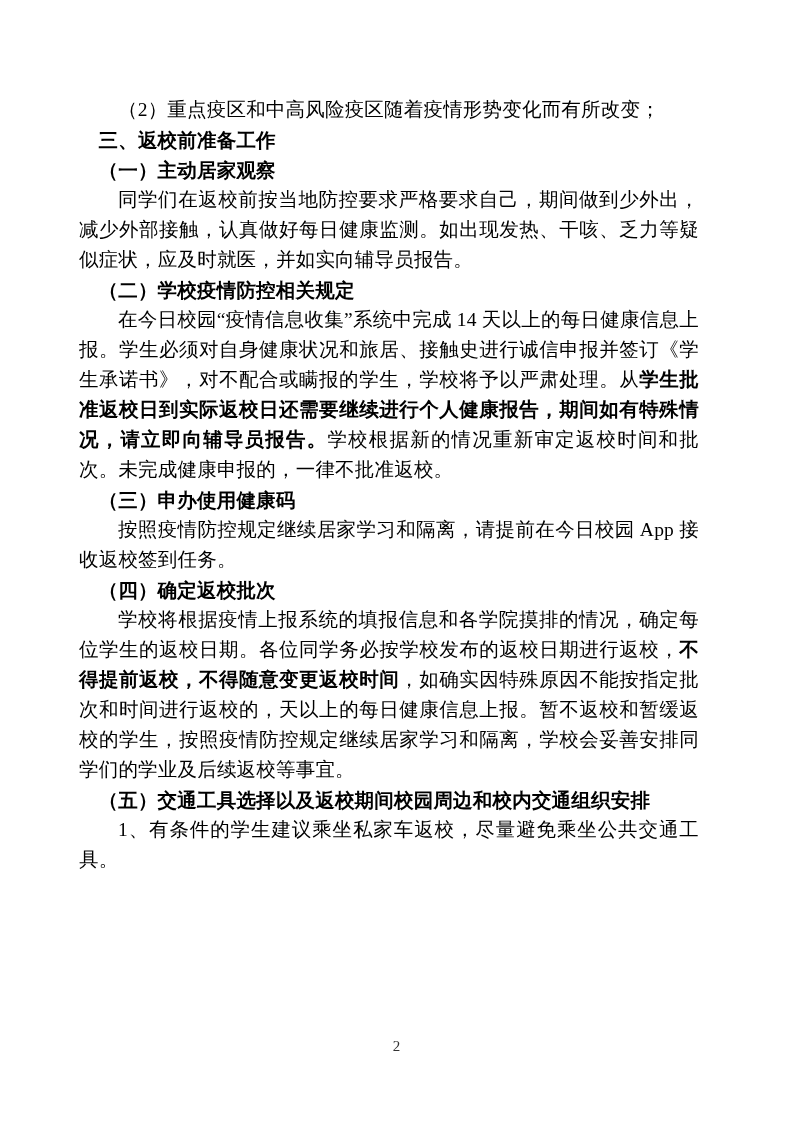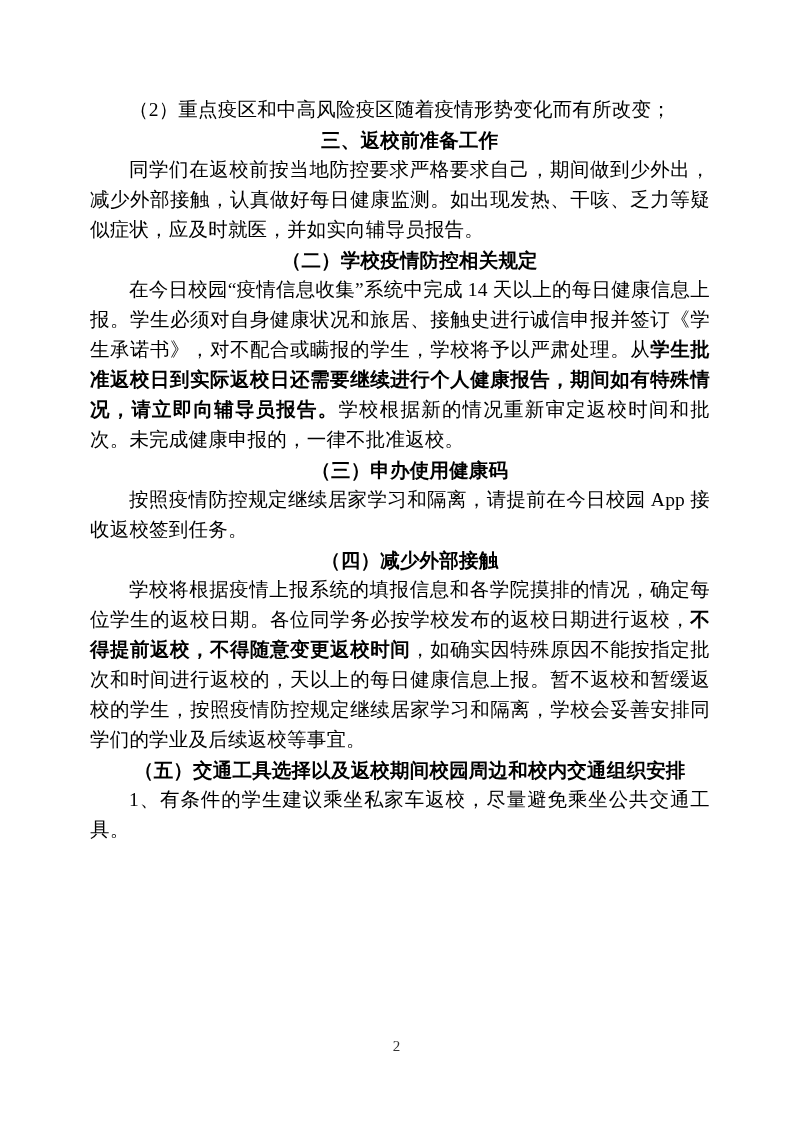--- a/index.html
+++ b/index.html
@@ -14,42 +14,42 @@
     height: 1122px;
     background: #ffffff;
     color: #000000;
     overflow: hidden;
     font-family: "Liberation Serif", "DejaVu Serif", serif;
   }
 
   .doc-body {
     position: absolute;
     top: 95px;
-    left: 90px;
+    left: 79px;
     width: 620px;
   }
 
   .block {
     font-size: 19.5px;
     line-height: 30px;
     text-align: justify;
     word-break: break-all;
     letter-spacing: 0.2px;
   }
 
   .block-body {
     text-indent: 2em;
     font-weight: 400;
   }
 
   .block-heading {
     text-indent: 1em;
     font-weight: 700;
     font-family: "Liberation Sans", "DejaVu Sans", sans-serif;
-    text-align: center;
+    text-align: left;
   }
 
   .run-bold {
     font-weight: 700;
   }
 
   .doc-footer {
     position: absolute;
     top: 1036px;
     left: 0;
@@ -61,24 +61,25 @@
     font-family: "Liberation Serif", "DejaVu Serif", serif;
   }
 </style>
 </head>
 <body>
 
 <div class="doc-page">
   <div class="doc-body">
       <p class="block block-body"><span class="run-normal">（2）重点疫区和中高风险疫区随着疫情形势变化而有所改变；</span></p>
       <p class="block block-heading"><span class="run-bold">三、返校前准备工作</span></p>
+      <p class="block block-heading"><span class="run-bold">（一）主动居家观察</span></p>
       <p class="block block-body"><span class="run-normal">同学们在返校前按当地防控要求严格要求自己，期间做到少外出，减少外部接触，认真做好每日健康监测。如出现发热、干咳、乏力等疑似症状，应及时就医，并如实向辅导员报告。</span></p>
       <p class="block block-heading"><span class="run-bold">（二）学校疫情防控相关规定</span></p>
       <p class="block block-body"><span class="run-normal">在今日校园“疫情信息收集”系统中完成 14 天以上的每日健康信息上报。学生必须对自身健康状况和旅居、接触史进行诚信申报并签订《学生承诺书》，对不配合或瞒报的学生，学校将予以严肃处理。从</span><span class="run-bold">学生批准返校日到实际返校日还需要继续进行个人健康报告，期间如有特殊情况，请立即向辅导员报告。</span><span class="run-normal">学校根据新的情况重新审定返校时间和批次。未完成健康申报的，一律不批准返校。</span></p>
       <p class="block block-heading"><span class="run-bold">（三）申办使用健康码</span></p>
       <p class="block block-body"><span class="run-normal">按照疫情防控规定继续居家学习和隔离，请提前在今日校园 App 接收返校签到任务。</span></p>
-      <p class="block block-heading"><span class="run-bold">（四）减少外部接触</span></p>
+      <p class="block block-heading"><span class="run-bold">（四）确定返校批次</span></p>
       <p class="block block-body"><span class="run-normal">学校将根据疫情上报系统的填报信息和各学院摸排的情况，确定每位学生的返校日期。各位同学务必按学校发布的返校日期进行返校，</span><span class="run-bold">不得提前返校，不得随意变更返校时间</span><span class="run-normal">，如确实因特殊原因不能按指定批次和时间进行返校的，天以上的每日健康信息上报。暂不返校和暂缓返校的学生，按照疫情防控规定继续居家学习和隔离，学校会妥善安排同学们的学业及后续返校等事宜。</span></p>
       <p class="block block-heading"><span class="run-bold">（五）交通工具选择以及返校期间校园周边和校内交通组织安排</span></p>
       <p class="block block-body"><span class="run-normal">1、有条件的学生建议乘坐私家车返校，尽量避免乘坐公共交通工具。</span></p>
     </div>
   <div class="doc-footer">2</div>
 </div>
 
 </body></html>

